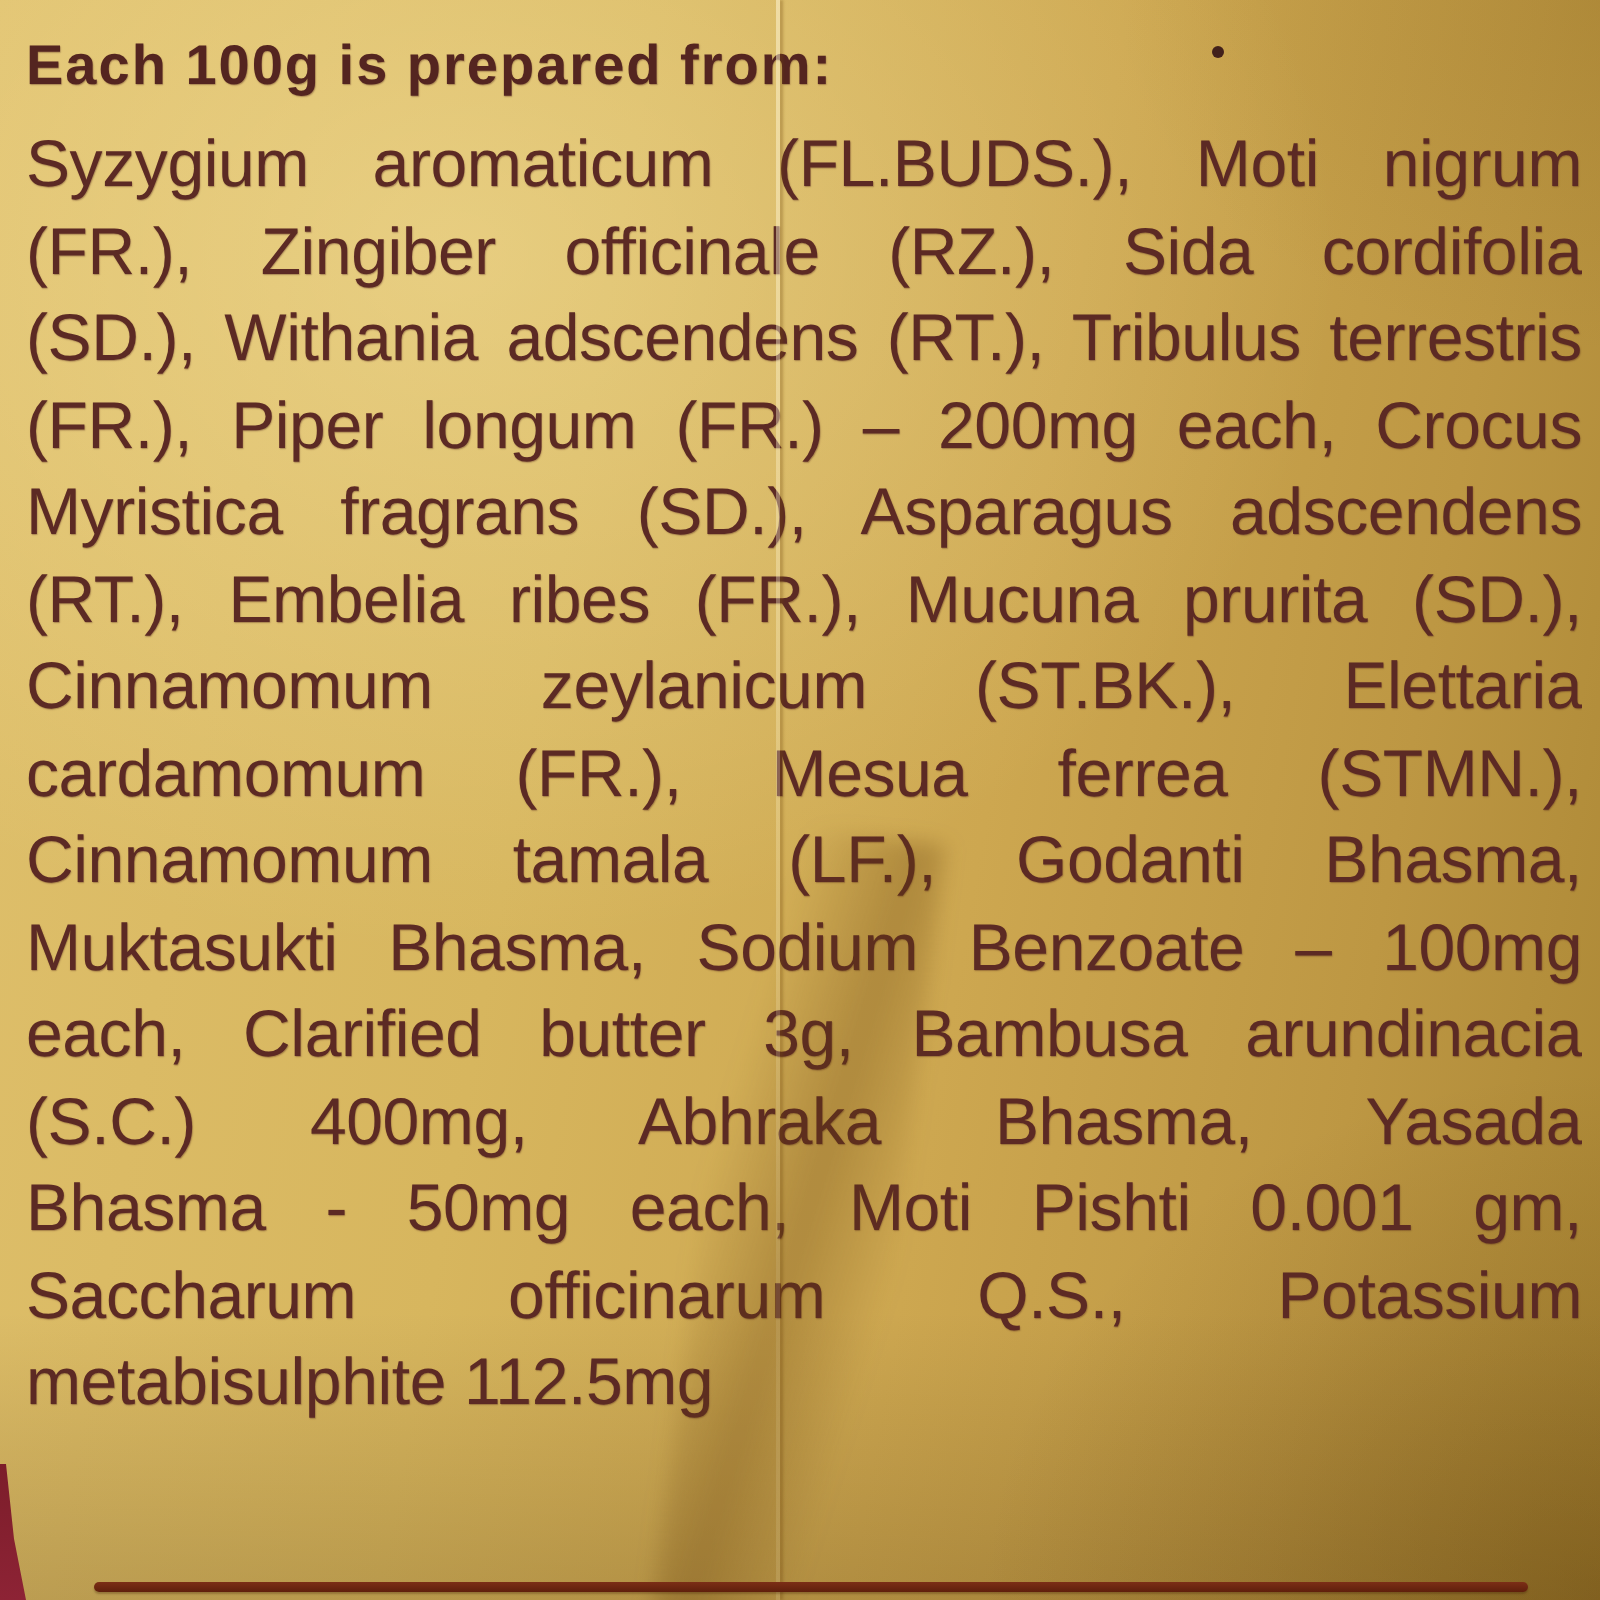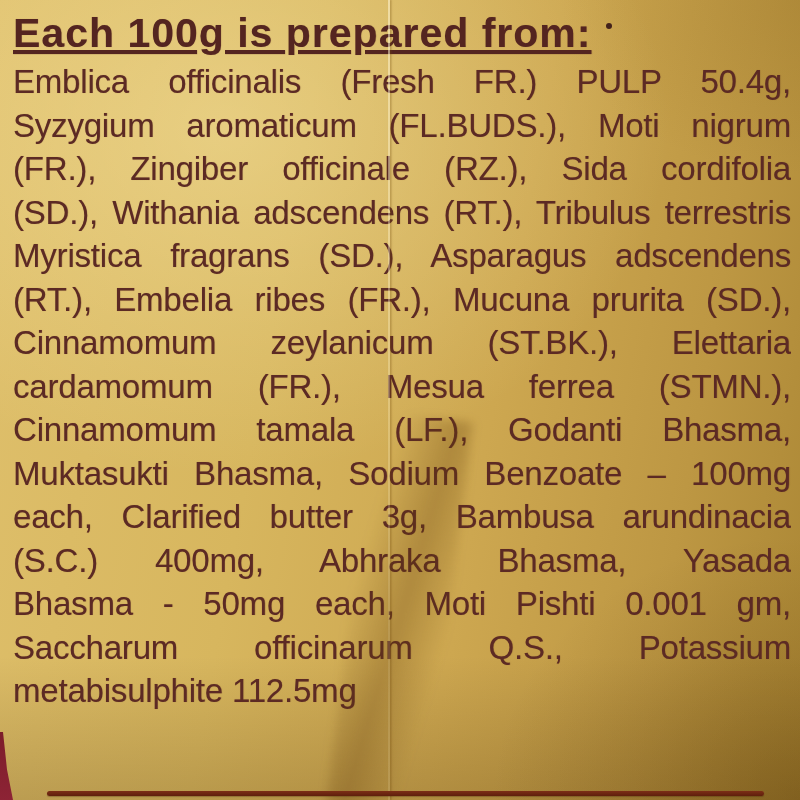--- a/index.html
+++ b/index.html
@@ -15,22 +15,22 @@
       radial-gradient(55% 40% at 100% 0%, rgba(130,95,25,0.20), rgba(130,95,25,0) 55%),
       linear-gradient(to bottom, rgba(60,35,0,0) 82%, rgba(60,35,0,0.20) 100%),
       linear-gradient(100deg, #dfc06c 0%, #d7b65e 35%, #cda750 60%, #bd9743 82%, #aa8634 100%);
   }
   .text-block {
     position:absolute; top:0; left:13px; width:778px; z-index:2;
     color:#5c2a24;
     text-shadow:0.3px 0.3px 0.7px rgba(80,35,25,0.40);
   }
   .heading {
-    font-size:41px; font-weight:bold; line-height:54px; padding-top:6px;
-    letter-spacing:1px; color:#542520; white-space:nowrap;text-decoration:underline;
+    font-size:28px; font-weight:bold; line-height:54px; padding-top:6px;
+    letter-spacing:1px; color:#542520; white-space:nowrap;
   }
   .line {
     font-size:33px; line-height:43.5px; height:43.5px; overflow:hidden;
     letter-spacing:-0.2px;
     text-align:justify; text-align-last:justify; -moz-text-align-last:justify;
   }
   .line.last { text-align:left; text-align-last:left; -moz-text-align-last:left; }
   .crease {
     position:absolute; z-index:3; top:0; left:388px; width:2px; height:800px;
     background:linear-gradient(to bottom, rgba(255,245,210,0.55), rgba(255,245,205,0.25) 55%, rgba(255,245,205,0.15));
@@ -59,24 +59,24 @@
     box-shadow:0 1px 1px rgba(60,30,5,0.3);
   }
 </style>
 </head>
 <body>
 
 <div class="photo">
 
   <div class="text-block">
     <div class="heading">Each 100g is prepared from:</div>
-    <div class="line">Emblica officinalis (Fresh FR.) PULP 50.4g,</div>
     <div class="line">Syzygium aromaticum (FL.BUDS.), Moti nigrum</div>
     <div class="line">(FR.), Zingiber officinale (RZ.), Sida cordifolia</div>
     <div class="line">(SD.), Withania adscendens (RT.), Tribulus terrestris</div>
+    <div class="line">(FR.), Piper longum (FR.) – 200mg each, Crocus</div>
     <div class="line">Myristica fragrans (SD.), Asparagus adscendens</div>
     <div class="line">(RT.), Embelia ribes (FR.), Mucuna prurita (SD.),</div>
     <div class="line">Cinnamomum zeylanicum (ST.BK.), Elettaria</div>
     <div class="line">cardamomum (FR.), Mesua ferrea (STMN.),</div>
     <div class="line">Cinnamomum tamala (LF.), Godanti Bhasma,</div>
     <div class="line">Muktasukti Bhasma, Sodium Benzoate – 100mg</div>
     <div class="line">each, Clarified butter 3g, Bambusa arundinacia</div>
     <div class="line">(S.C.) 400mg, Abhraka Bhasma, Yasada</div>
     <div class="line">Bhasma - 50mg each, Moti Pishti 0.001 gm,</div>
     <div class="line">Saccharum officinarum Q.S., Potassium</div>

